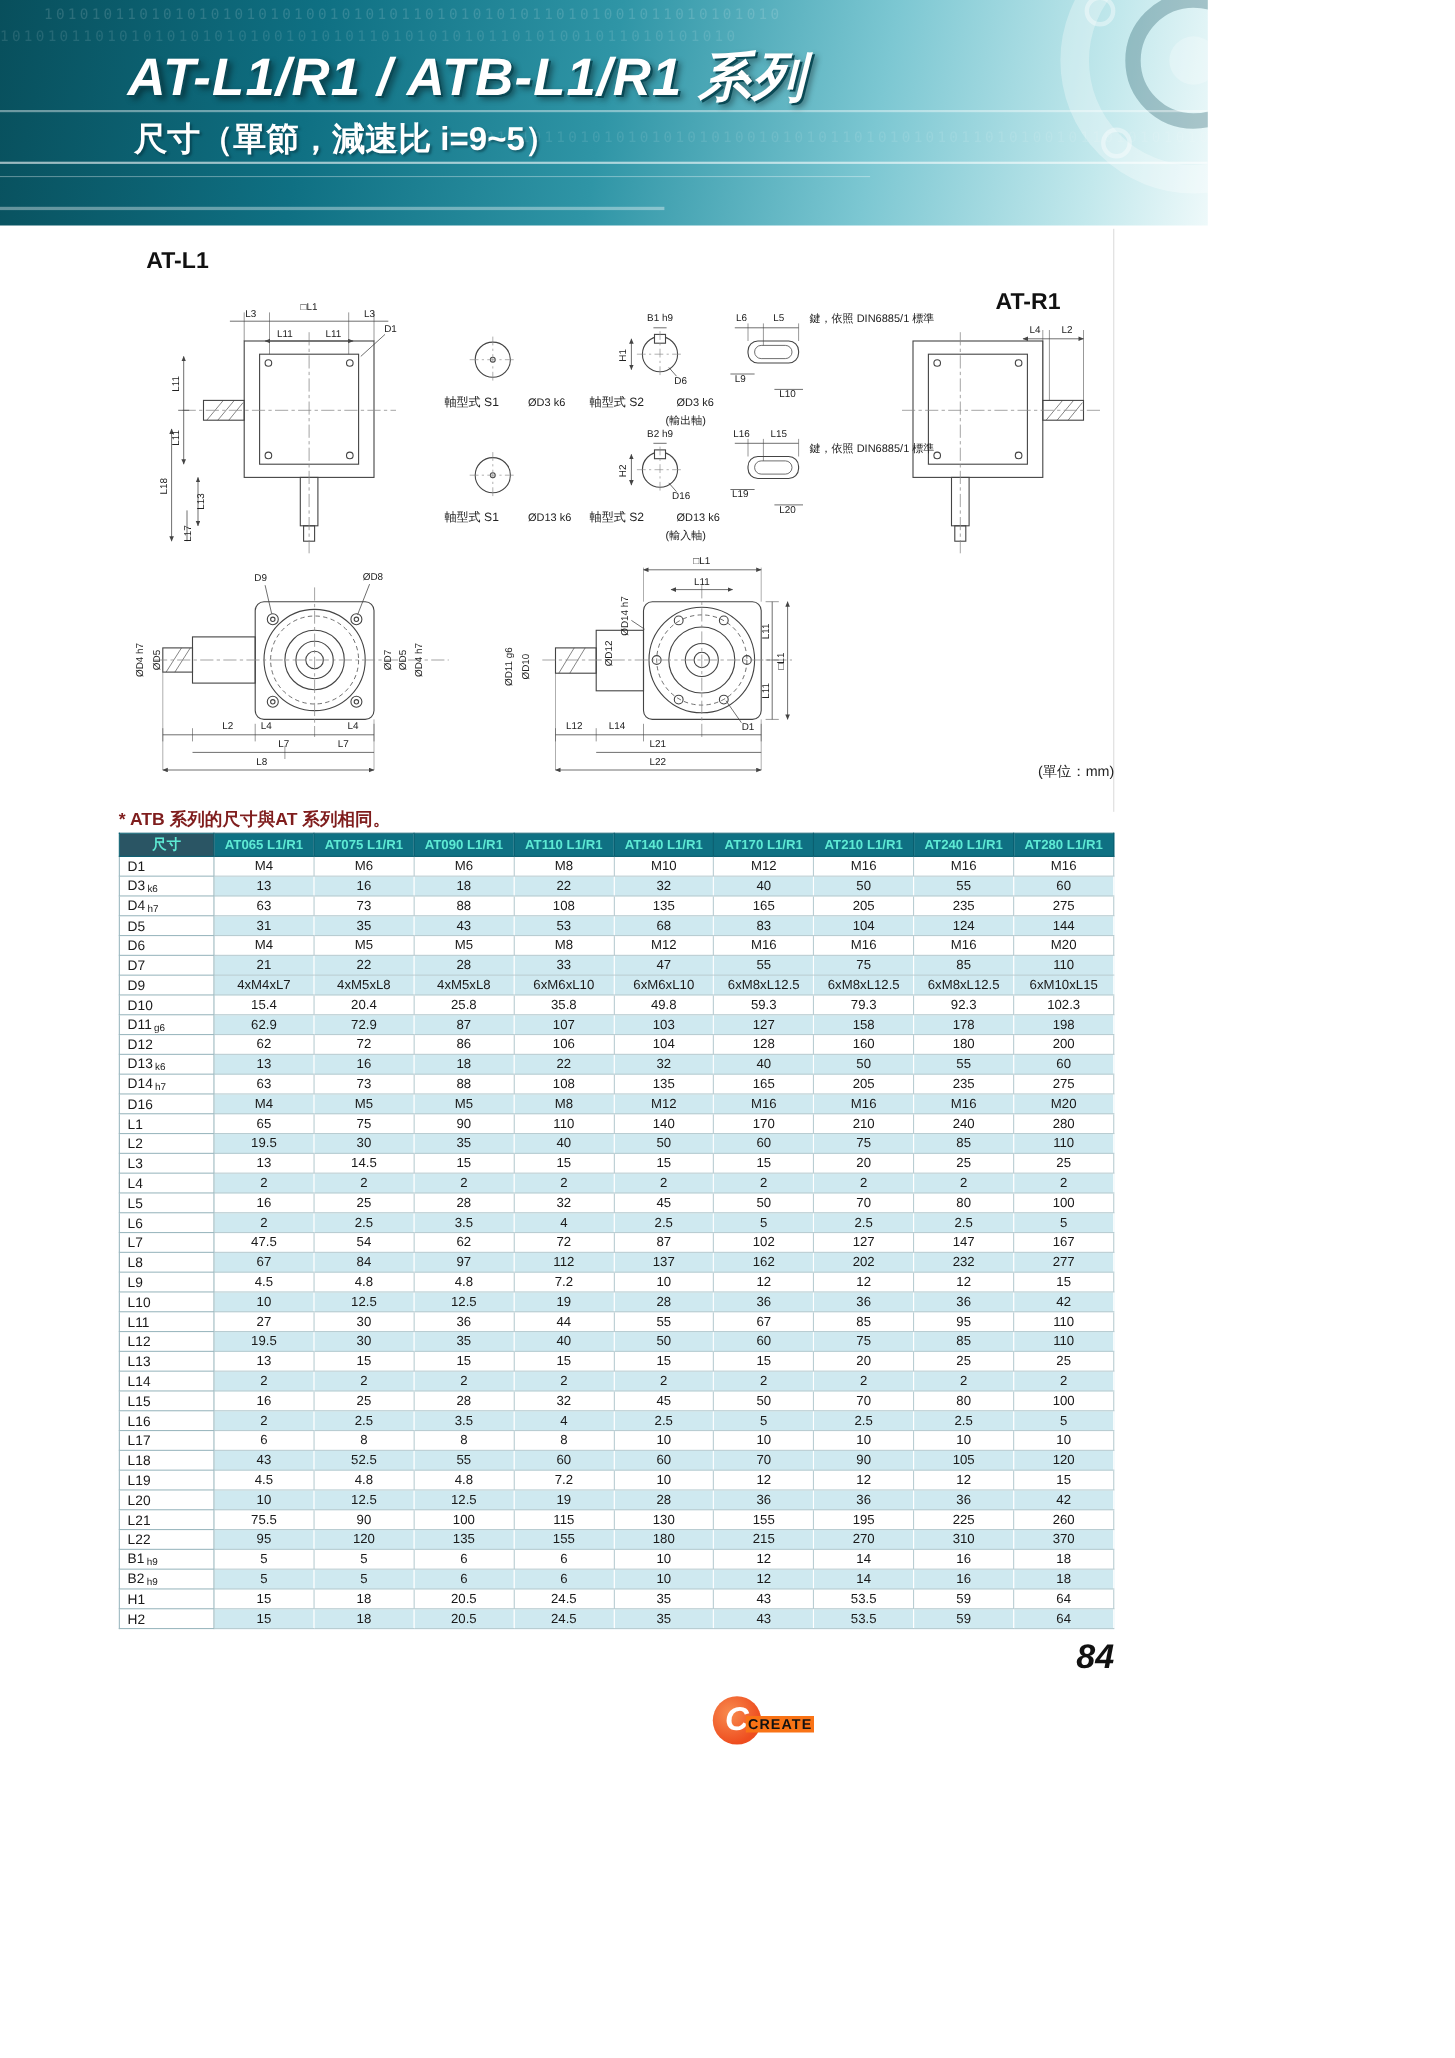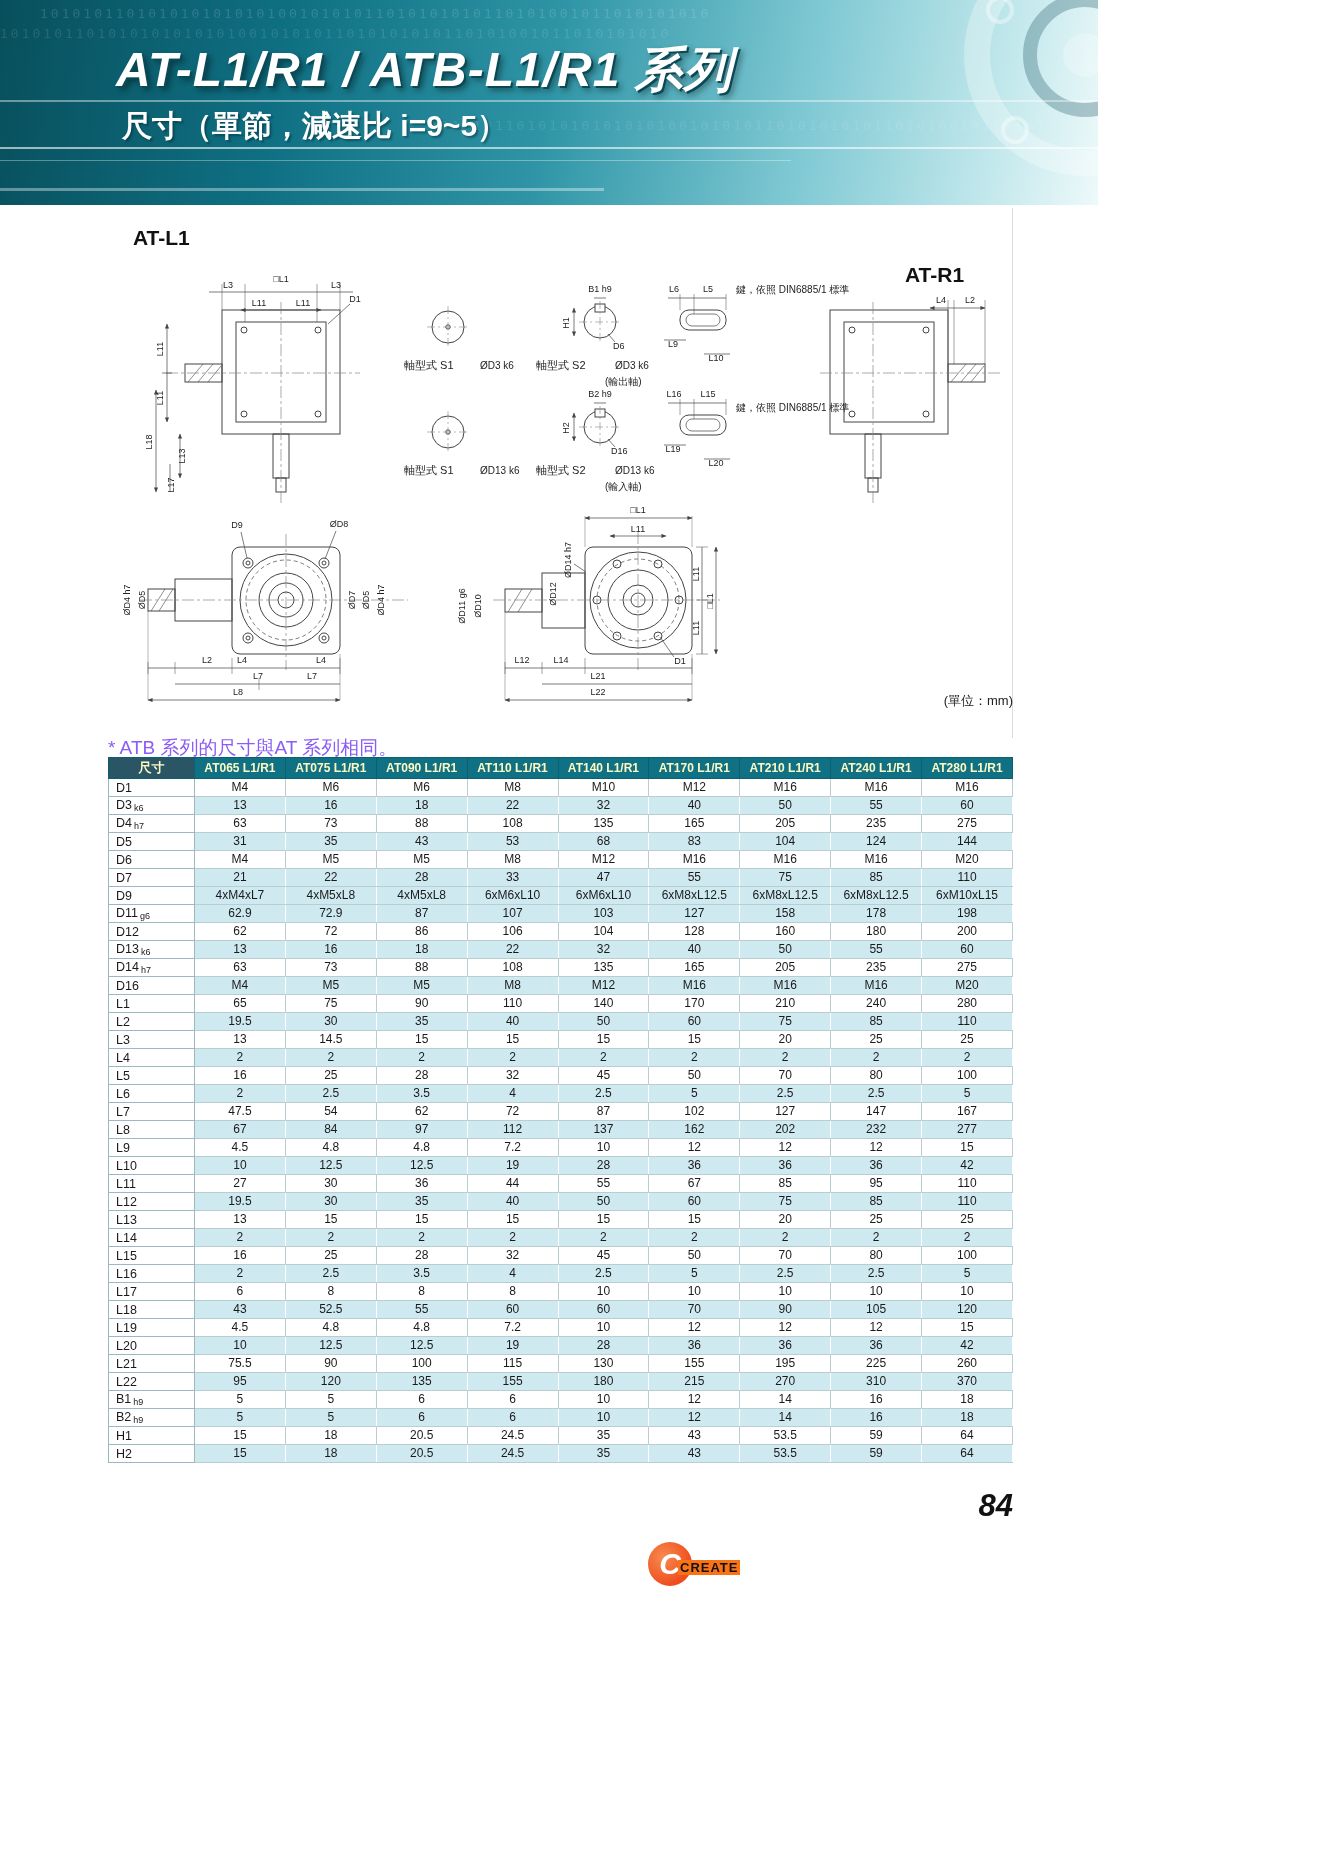--- a/index.html
+++ b/index.html
@@ -37,32 +37,32 @@
 
   
   .view-label { position:absolute; font-size:21px; font-weight:bold; color:#111; }
   .vl-left  { left:133px; top:226px; }
   .vl-right { left:905px; top:224px;margin-top:39px; }
   .drawing  { position:absolute; left:108px; top:222px; width:905px; height:512px; }
   .drawing svg { display:block; }
   .frame-line { position:absolute; left:1012px; top:208px; width:1px; height:530px; background:#dcdcdc; }
 
   
-  .note { position:absolute; left:108px; top:735px; font-size:19px; color:#8b5cf6; font-weight:normal; }
+  .note { position:absolute; left:108px; top:735px; font-size:16px; color:#7f1d1d; font-weight:bold; }
   .unit { position:absolute; left:813px; top:692px; width:200px; text-align:right; font-size:13px; color:#222; }
 
   
   table#dim-table {
     position:absolute; left:108px; top:757px; width:905px;
     border-collapse:collapse; table-layout:fixed;
     font-size:12px; border:1px solid #7fa0a9;
   }
   #dim-table col.c0 { width:86px; }
   #dim-table thead th {
-    background:#0f7183; color:#fef9c3; font-weight:bold; font-size:12px;
+    background:#0f7183; color:#5eead4; font-weight:bold; font-size:12px;
     height:21px; border:1px solid #0a5f70; text-align:center; padding:0;
   }
   #dim-table thead th.first { background:#2a5564; font-size:13px; }
   #dim-table tbody th.rowlabel {
     background:#ffffff; font-weight:normal; text-align:left; padding-left:7px;
     border:1px solid #9db9c0; font-size:12.5px;
   }
   #dim-table tbody th.rowlabel .sub { font-size:9px; margin-left:2px; vertical-align:-2px; }
   #dim-table tbody td {
     height:17px; line-height:17px; text-align:center; padding:0;
@@ -463,20 +463,32 @@
           <td>4xM4xL7</td>
           <td>4xM5xL8</td>
           <td>4xM5xL8</td>
           <td>6xM6xL10</td>
           <td>6xM6xL10</td>
           <td>6xM8xL12.5</td>
           <td>6xM8xL12.5</td>
           <td>6xM8xL12.5</td>
           <td>6xM10xL15</td>
         </tr>
+        <tr>
+          <th class="rowlabel"><span>D10</span></th>
+          <td>15.4</td>
+          <td>20.4</td>
+          <td>25.8</td>
+          <td>35.8</td>
+          <td>49.8</td>
+          <td>59.3</td>
+          <td>79.3</td>
+          <td>92.3</td>
+          <td>102.3</td>
+        </tr>
         <tr class="alt">
           <th class="rowlabel"><span>D11</span><span class="sub">g6</span></th>
           <td>62.9</td>
           <td>72.9</td>
           <td>87</td>
           <td>107</td>
           <td>103</td>
           <td>127</td>
           <td>158</td>
           <td>178</td>

